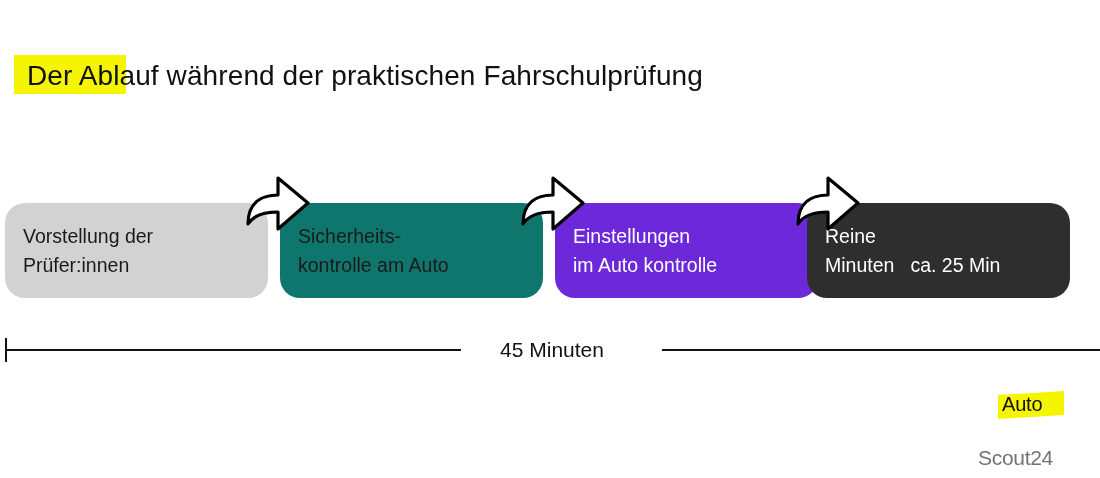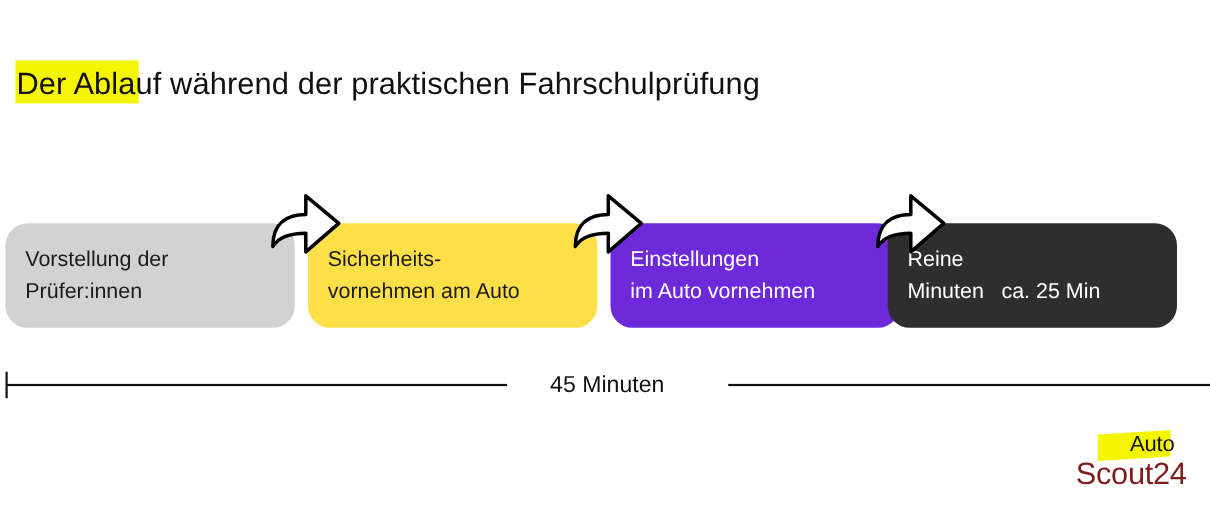--- a/index.html
+++ b/index.html
@@ -35,21 +35,21 @@
   }
   .title-text {
     position: relative;
     z-index: 1;
     font-size: 28px;
     font-weight: 400;
     color: #111111;
     letter-spacing: 0.1px;
     white-space: nowrap;
     line-height: 39px;
-    padding-left: 1px;
+    padding-left: 13px;
   }
 
   
   .flow {
     position: absolute;
     left: 5px;
     top: 203px;
     width: 1086px;
     height: 96px;
   }
@@ -68,21 +68,21 @@
   .step-line {
     font-size: 19.5px;
     line-height: 29px;
     white-space: nowrap;
   }
   .step-line .accent {
     font-weight: normal;
     margin-left: 16px;
   }
   .step-0 { left: 0px;   background: #d2d2d2; color: #1a1a1a; }
-  .step-1 { left: 275px; background: #fde047; color: #1a1a1a; }
+  .step-1 { left: 275px; background: #0f766e; color: #1a1a1a; }
   .step-2 { left: 550px; background: #6d28d9; color: #ffffff; }
   .step-3 { left: 802px; background: #2e2e2e; color: #ffffff; }
 
   
   .arrow {
     position: absolute;
     top: -28px;
     width: 66px;
     height: 58px;
     z-index: 4;
@@ -133,71 +133,71 @@
     position: absolute;
     left: 978px;
     top: 392px;
     width: 115px;
     height: 58px;
   }
   .logo-auto-wrap {
     position: relative;
     height: 26px;
     margin-left: 20px;
-    text-align: center;
   }
   .logo-auto-hl {
     position: absolute;
     left: 0px;
     top: 1px;
     width: 66px;
     height: 24px;
     background: #f5f500;
     transform: skewY(-3.5deg);
   }
   .logo-auto {
     position: relative;
     font-size: 20px;
     font-weight: 500;
     color: #111111;
     line-height: 25px;
     padding-left: 4px;
     letter-spacing: -0.2px;
   }
   .logo-scout {
-    font-size: 28px;
+    font-size: 21px;
     font-weight: 400;
-    color: #7f1d1d;
+    color: #737373;
     line-height: 26px;
     letter-spacing: -0.3px;
+    margin-top: 27px;
   }
 </style>
 </head>
 <body>
 
 <div class="title-wrap">
   <div class="title-highlight"></div>
   <div class="title-text">Der Ablauf während der praktischen Fahrschulprüfung</div>
 </div>
 
 <div class="flow">
 
   <div class="step step-0">
     <div class="step-line">Vorstellung der</div>
     <div class="step-line">Prüfer:innen</div>
   </div>
 
   <div class="step step-1">
     <div class="step-line">Sicherheits-</div>
-    <div class="step-line">vornehmen am Auto</div>
+    <div class="step-line">kontrolle am Auto</div>
   </div>
 
   <div class="step step-2">
     <div class="step-line">Einstellungen</div>
-    <div class="step-line">im Auto vornehmen</div>
+    <div class="step-line">im Auto kontrolle</div>
   </div>
 
   <div class="step step-3">
     <div class="step-line">Reine</div>
     <div class="step-line"><span>Minuten</span><span class="accent">ca. 25 Min</span></div>
   </div>
 
   <div class="arrow arrow-0">
     <svg viewBox="0 0 66 58" width="66" height="58" xmlns="http://www.w3.org/2000/svg">
       <path d="M3 49 C3 27, 17 20, 33 20 L33 3 L63 28 L33 54 L33 37 C17 37, 8 41, 3 49 Z" fill="#ffffff" stroke="#000000" stroke-width="3.2" stroke-linejoin="round"></path>

